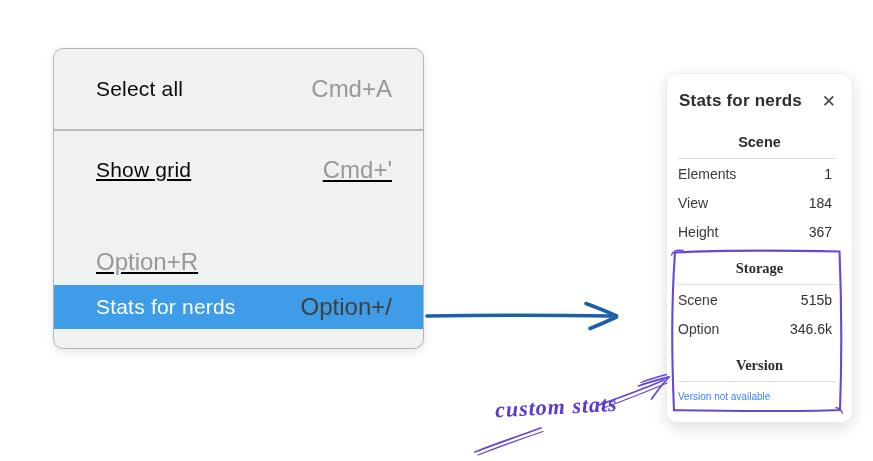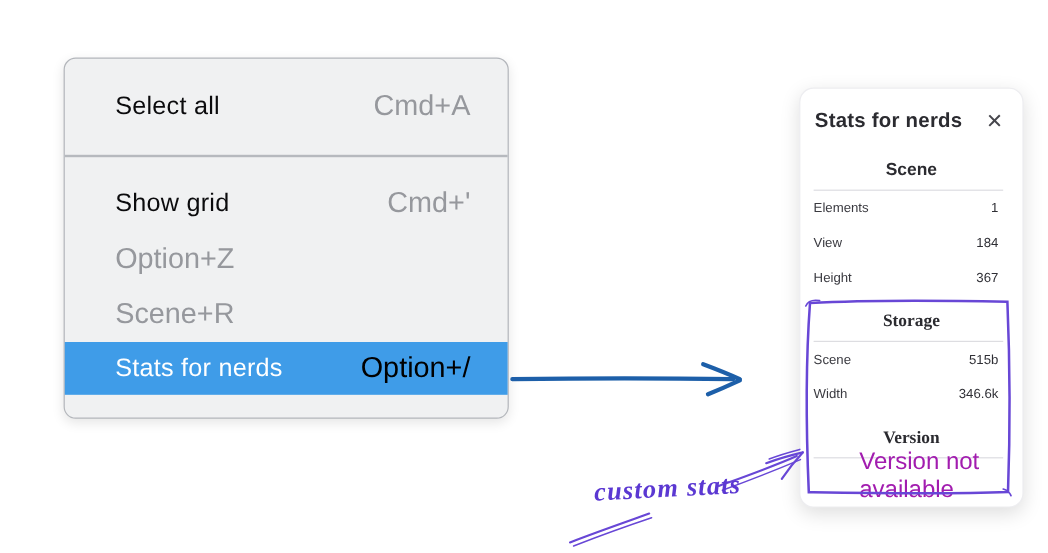--- a/index.html
+++ b/index.html
@@ -15,26 +15,26 @@
     background:#f0f1f2;border:1.5px solid #b3b6bb;border-radius:10px;
     box-sizing:border-box;display:flex;flex-direction:column;
     box-shadow:0 3px 10px rgba(0,0,0,.10);
     margin-left:20px;
   }
   .menu-row{
     display:flex;align-items:center;justify-content:space-between;
     padding:0 31px 0 42px;flex:0 0 auto;cursor:default;
   }
   .menu-row.first{height:80px;}
-  .menu-row.std{height:46px;}
+  .menu-row.std{height:46px;text-decoration:underline;}
   .menu-row.selected{height:44px;background:#3f9ce8;}
   .menu-label{font-size:21px;color:#0b0b0d;letter-spacing:.2px;}
   .menu-shortcut{font-size:24px;color:#96989d;}
   .menu-row.selected .menu-label{color:#ffffff;}
-  .menu-row.selected .menu-shortcut{color:#000000;}
+  .menu-row.selected .menu-shortcut{color:#404040;}
   .menu-divider{height:1.5px;background:#b6b9be;flex:0 0 auto;}
   .menu-spacer{height:16px;flex:0 0 auto;}
 
   
   .stats-panel{
     position:absolute;left:666px;top:73px;width:187px;height:350px;
     background:#ffffff;border:1px solid #ededf0;border-radius:12px;
     box-sizing:border-box;box-shadow:0 5px 16px rgba(0,0,0,.13);
     color:#26262b;display:flex;flex-direction:column;padding-top:14px;
   }
@@ -50,27 +50,27 @@
     text-align:center;font-weight:bold;font-size:14.5px;color:#2b2b30;
     height:24px;line-height:24px;flex:0 0 auto;
   }
   .sp-heading.scene{margin-top:16px;}
   .sp-heading.inner{margin-top:10px;font-family:Liberation Serif, serif;}
   .sp-divider{
     height:1px;background:#dddde1;margin:4px 16px 0 11px;flex:0 0 auto;
   }
   .sp-row{
     display:flex;justify-content:space-between;align-items:center;
-    padding:0 20px 0 11px;height:29px;font-size:11px;flex:0 0 auto;
+    padding:0 20px 0 11px;height:29px;font-size:14px;flex:0 0 auto;
   }
   .sp-row .lbl{color:#3a3a40;}
   .sp-row .val{color:#2f2f35;}
   .sp-note{
     padding:0 11px;height:29px;display:flex;align-items:center;
-    font-size:20px;color:#a21caf;flex:0 0 auto;margin-left:38px;
+    font-size:10px;color:#3b82f6;flex:0 0 auto;
   }
 
   
   .overlay{
     position:absolute;left:0;top:0;width:873px;height:461px;
     pointer-events:none;z-index:6;
   }
   .annotation-text{
     position:absolute;left:495px;top:394px;z-index:7;
     font-size:22px;font-weight:600;font-style:italic;
@@ -87,24 +87,23 @@
     <span class="menu-label">Select all</span>
     <span class="menu-shortcut">Cmd+A</span>
   </div>
   <div class="menu-divider"></div>
   <div class="menu-spacer"></div>
   <div class="menu-row std">
     <span class="menu-label">Show grid</span>
     <span class="menu-shortcut">Cmd+'</span>
   </div>
   <div class="menu-row std">
-    <span class="menu-shortcut">Option+Z</span>
   </div>
   <div class="menu-row std">
-    <span class="menu-shortcut">Scene+R</span>
+    <span class="menu-shortcut">Option+R</span>
   </div>
   <div class="menu-row selected">
     <span class="menu-label">Stats for nerds</span>
     <span class="menu-shortcut">Option+/</span>
   </div>
 </div>
 
 <div class="stats-panel">
   <div class="sp-header">
     <span class="sp-title">Stats for nerds</span>
@@ -126,21 +125,21 @@
     <span class="val">367</span>
   </div>
 
   <div class="sp-heading inner">Storage</div>
   <div class="sp-divider"></div>
   <div class="sp-row">
     <span class="lbl">Scene</span>
     <span class="val">515b</span>
   </div>
   <div class="sp-row">
-    <span class="lbl">Width</span>
+    <span class="lbl">Option</span>
     <span class="val">346.6k</span>
   </div>
 
   <div class="sp-heading inner">Version</div>
   <div class="sp-divider"></div>
   <div class="sp-note">Version not available</div>
 </div>
 
 <svg class="overlay" viewBox="0 0 873 461" xmlns="http://www.w3.org/2000/svg">
 

